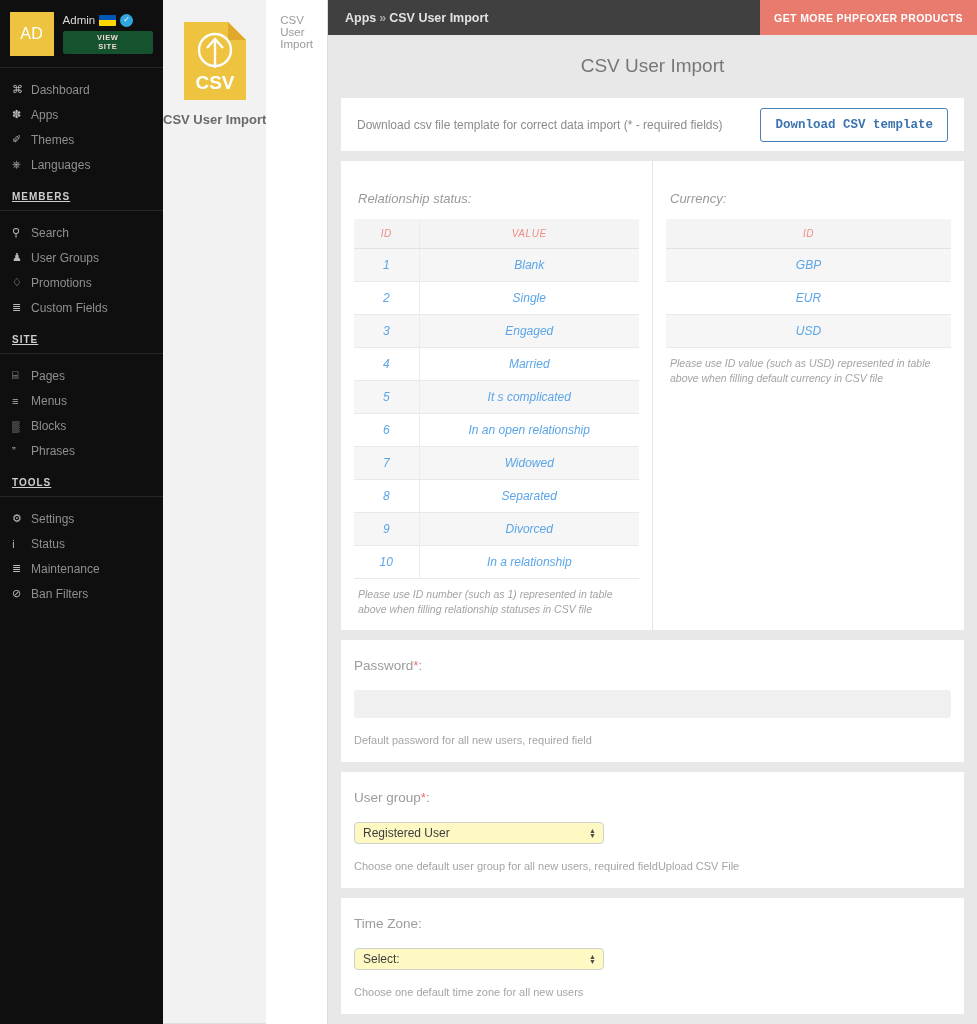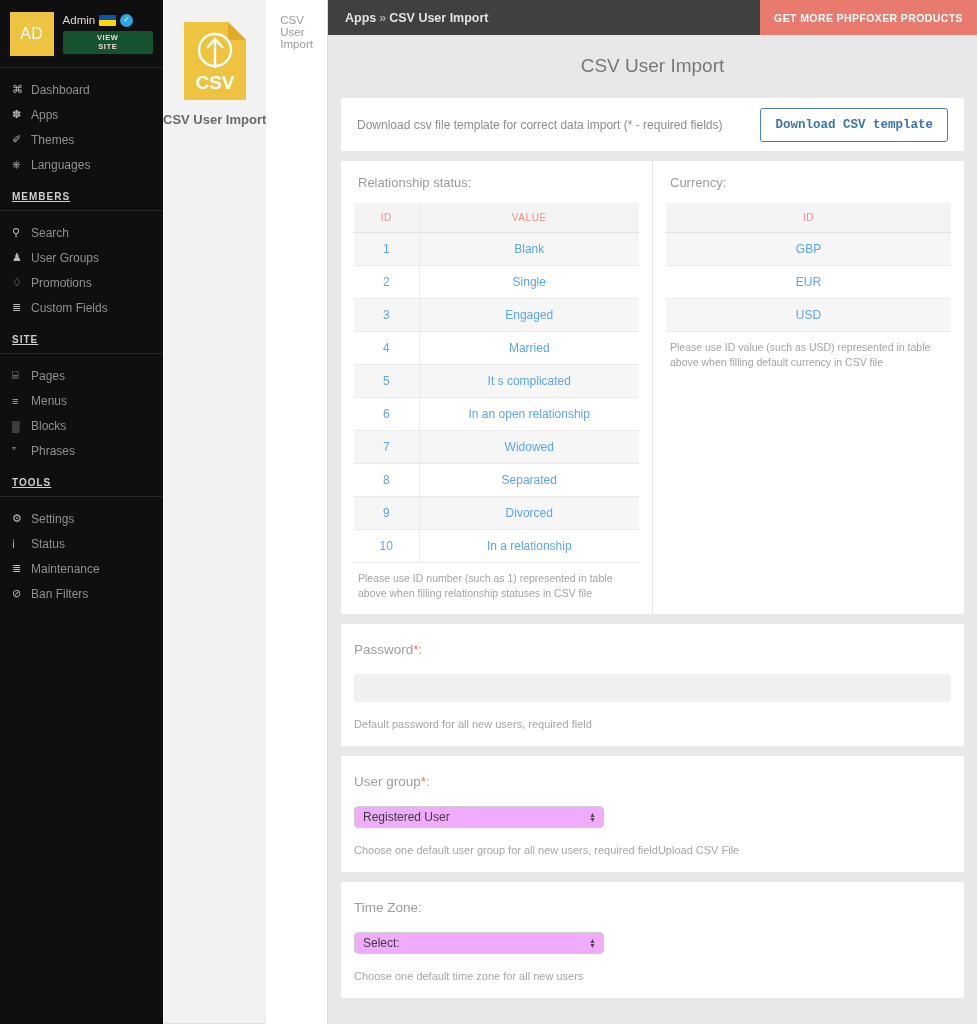--- a/index.html
+++ b/index.html
@@ -115,21 +115,21 @@
   }
   .dl-text { font-size: 12px; color: #8c8c8c; }
   .dl-btn {
     border: 1px solid #4a7fb5; color: #3a73b0; background: #fff;
     font-size: 12.5px; font-weight: bold; padding: 9px 14px;
     border-radius: 3px; cursor: pointer; font-family: Liberation Mono, monospace;
   }
 
   
   .tables-card { display: flex; }
-  .tcol { flex: 1; min-width: 0; padding: 14px 13px 13px; }
+  .tcol { flex: 1; min-width: 0; padding: 30px 13px 13px; font-style: italic; }
   .tcol.left { border-right: 1px solid #e3e3e3; }
   .tcol-label { font-size: 13px; color: #9a9a9a; padding: 0 0 13px 4px; }
   table { width: 100%; border-collapse: collapse; table-layout: fixed; }
   th {
     font-size: 10px; font-weight: normal; color: #ef8d87; letter-spacing: .6px;
     padding: 9px 4px; text-align: center; background: #f4f4f4;
     border-bottom: 1px solid #e2e2e2;
   }
   td {
     font-size: 12px; color: #5ba5e8; text-align: center; padding: 9px 4px;
@@ -149,21 +149,21 @@
   .field-label { font-size: 13.5px; color: #9c9c9c; margin-bottom: 17px; }
   .req { color: #e8756b; }
   .text-input {
     width: 100%; height: 28px; background: #f0f0f0;
     border: none; border-radius: 3px; outline: none;
     font-family: inherit; font-size: 12px; color: #555; padding: 0 9px;
   }
   .field-hint { font-size: 11px; color: #a5a5a5; margin-top: 16px; }
   .sel-wrap { position: relative; width: 250px; }
   .sel {
-    width: 250px; height: 22px; background: #f0abfc;
+    width: 250px; height: 22px; background: #fef9c3;
     border: 1px solid #cfcfcf; border-radius: 4px;
     font-size: 12px; color: #3d3d3d; display: flex; align-items: center;
     padding: 0 8px; cursor: pointer;
   }
   .stepper {
     position: absolute; right: 8px; top: 50%; transform: translateY(-50%);
     display: flex; flex-direction: column; line-height: 5px;
     font-size: 7px; color: #4a4a4a;
   }
   .upload-wrap { text-align: center; padding: 8px 0 0; }

